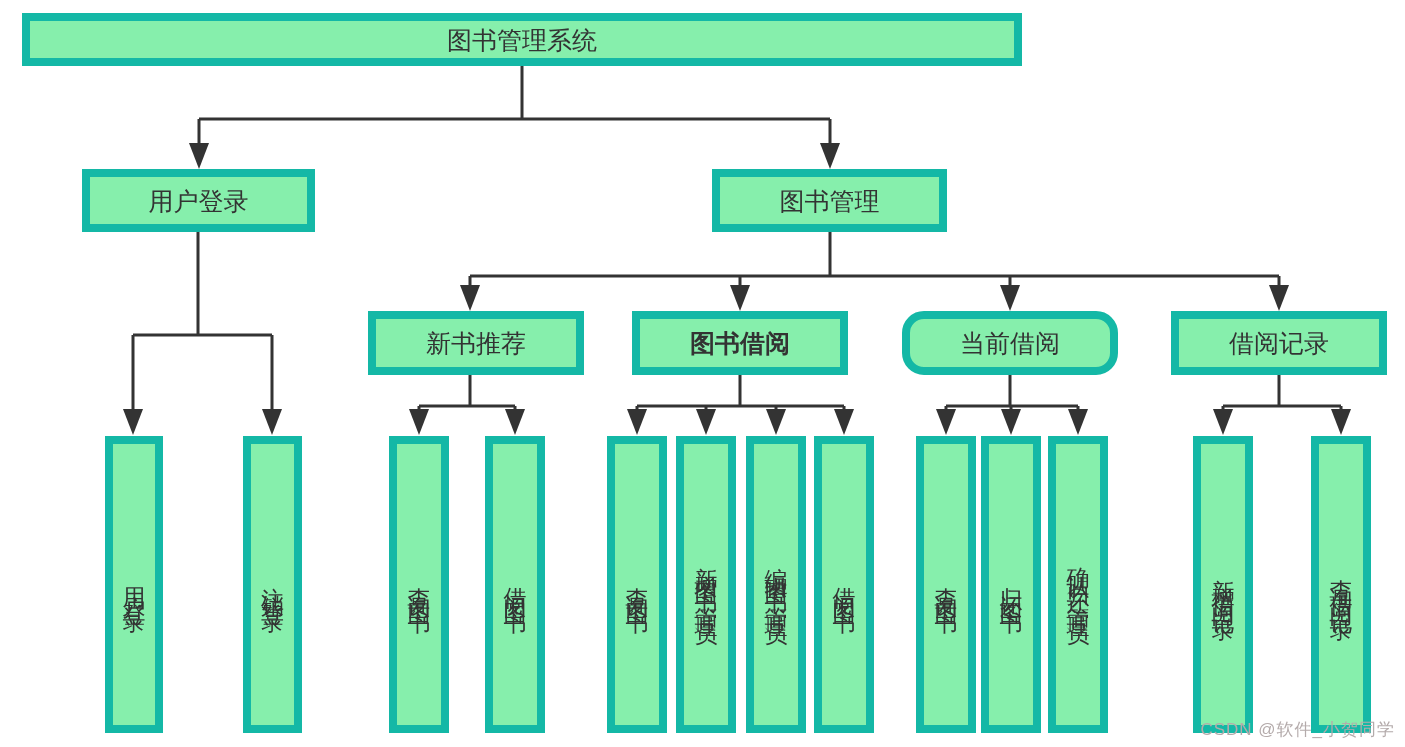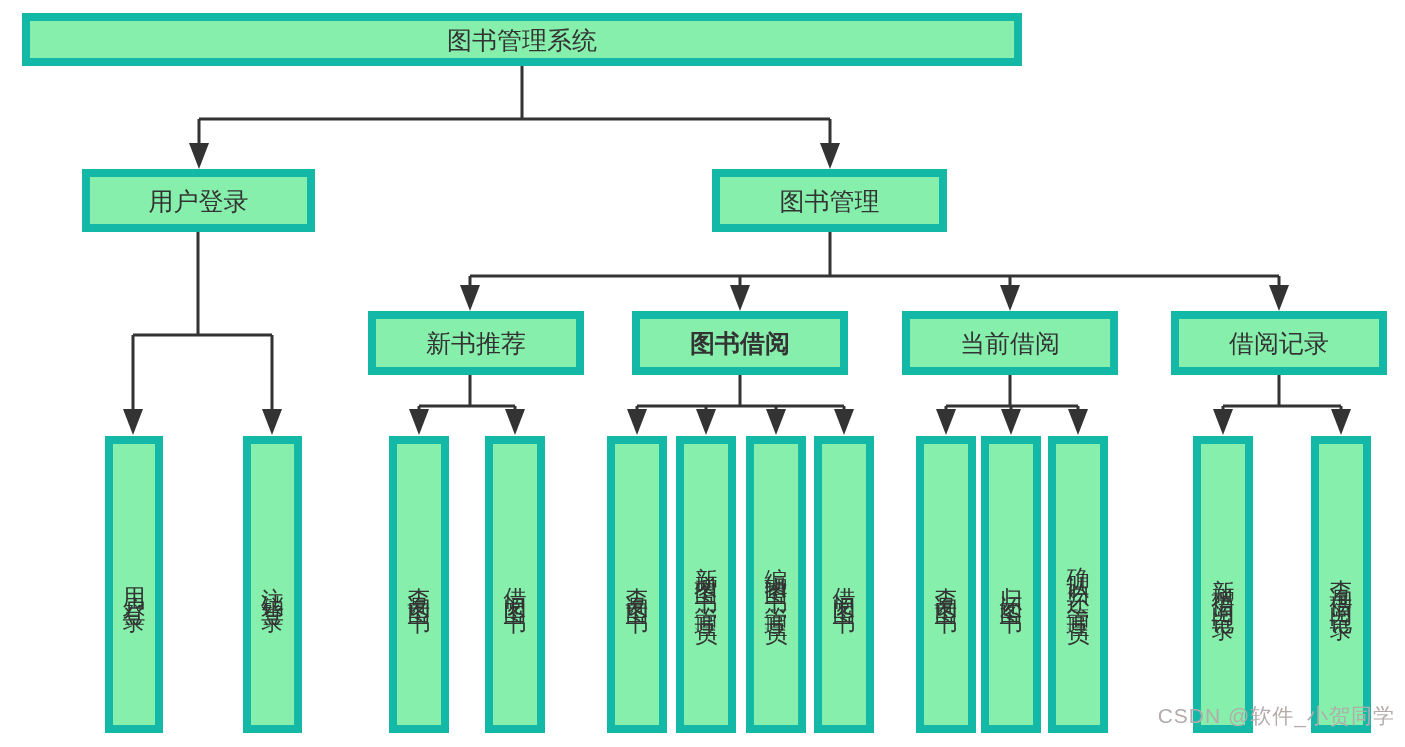--- a/index.html
+++ b/index.html
@@ -40,22 +40,22 @@
   .leaf span {
     writing-mode: vertical-rl;
     text-orientation: mixed;
     letter-spacing: 8px;
     line-height: 1;
     white-space: nowrap;
   }
   .watermark {
     position: absolute;
     right: 10px;
-    bottom: 17px;
-    font-size: 21px;
+    bottom: 6px;
+    font-size: 17px;
     letter-spacing: 1px;
     color: #b4abab;
   }
 </style>
 </head>
 <body>
 
 <div class="stage">
 
   <svg class="wires" viewBox="0 0 1405 747" xmlns="http://www.w3.org/2000/svg">
@@ -89,21 +89,21 @@
     </g>
   </svg>
 
   <div class="node" style="left:22px; top:13px; width:1000px; height:53px;">图书管理系统</div>
 
   <div class="node" style="left:82px; top:169px; width:233px; height:63px;">用户登录</div>
   <div class="node" style="left:712px; top:169px; width:235px; height:63px;text-align:right;">图书管理</div>
 
   <div class="node" style="left:362px; top:311px; width:216px; height:64px;margin-left:6px;">新书推荐</div>
   <div class="node" style="left:632px; top:311px; width:216px; height:64px;font-weight:bold;">图书借阅</div>
-  <div class="node" style="left:902px; top:311px; width:216px; height:64px;">当前借阅</div>
+  <div class="node" style="left:902px; top:311px; width:216px; height:64px;border-radius:22px;">当前借阅</div>
   <div class="node" style="left:1171px; top:311px; width:216px; height:64px;">借阅记录</div>
 
   <div class="node leaf" style="left:105px; top:436px; width:58px; height:297px;">
       <span>用户登录</span>
     </div>
   <div class="node leaf" style="left:243px; top:436px; width:59px; height:297px;">
       <span>注销登录</span>
     </div>
 
   <div class="node leaf" style="left:389px; top:436px; width:60px; height:297px;">

